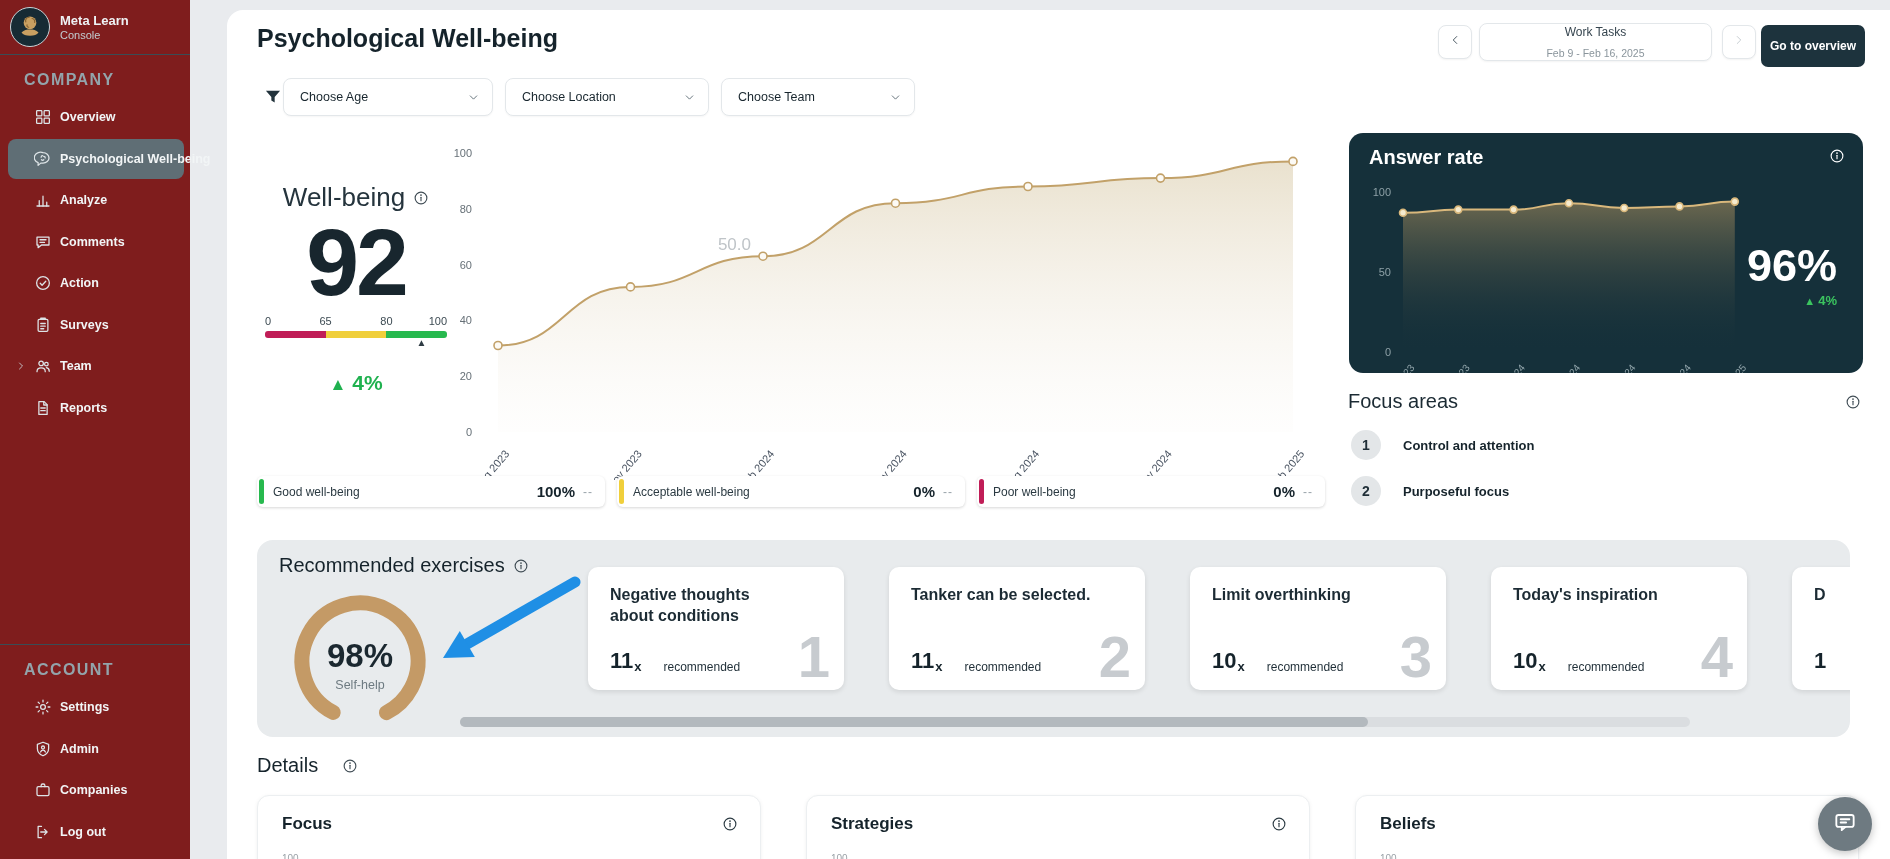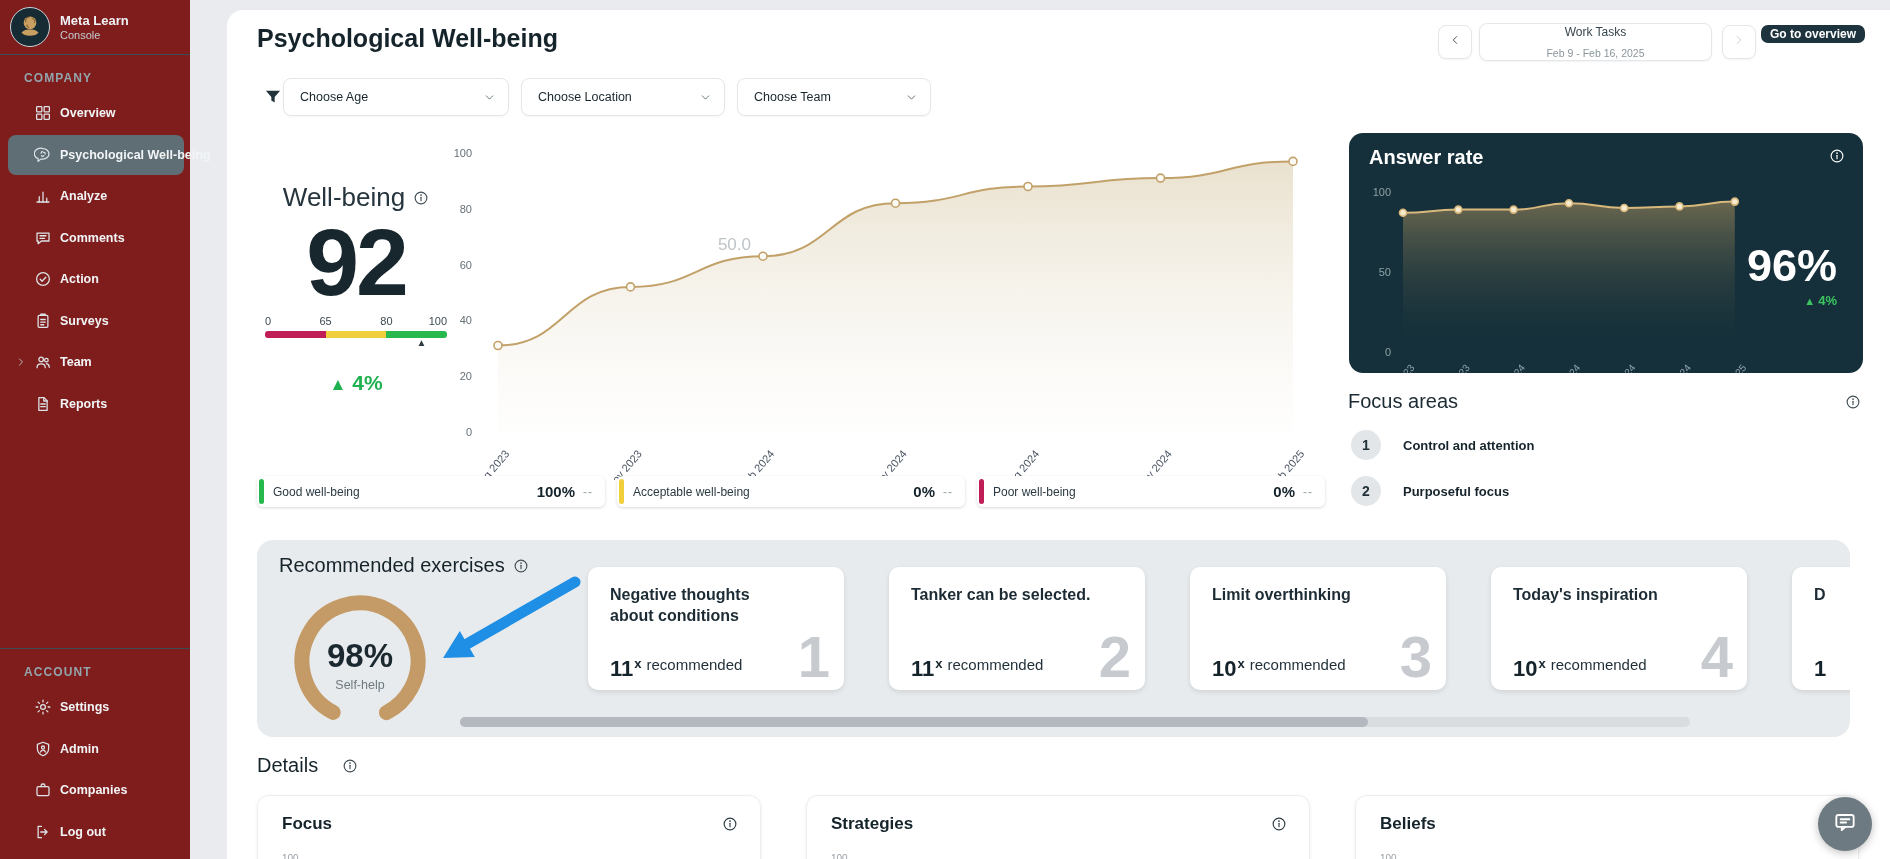--- a/index.html
+++ b/index.html
@@ -7,21 +7,21 @@
 body{position:relative}
 
 
 .sidebar{position:absolute;left:0;top:0;width:190px;height:859px;background:#7f1d1d;color:#eef2f4;display:flex;flex-direction:column;z-index:5}
 .brand{display:flex;align-items:center;gap:10px;padding:7px 10px;height:54px}
 .brand-logo{width:40px;height:40px;border-radius:50%;background:#172b34;border:1px solid #c9d4d8;display:flex;align-items:center;justify-content:center;flex:0 0 40px;overflow:hidden}
 .brand-logo svg{width:34px;height:34px}
 .brand-name{font-size:13px;font-weight:bold;line-height:1.3}
 .brand-sub{font-size:11px;color:#c2cdd1;font-weight:normal}
 .divider{height:1px;background:#394d56;flex:0 0 1px}
-.nav-label{font-size:12px;letter-spacing:.09em;color:#93a4ab;font-weight:bold;margin:16px 0 8px 24px}
+.nav-label{font-size:16px;letter-spacing:.09em;color:#93a4ab;font-weight:bold;margin:16px 0 8px 24px}
 .nav-item{position:relative;display:flex;align-items:center;height:40px;margin:1.5px 6px 1.5px 8px;padding-left:26px;border-radius:8px;cursor:pointer}
 .nav-item.active{background:#5f6e75}
 .nav-ic{width:18px;height:18px;color:#dde4e7;flex:0 0 18px}
 .nav-ic svg{width:18px;height:18px;display:block}
 .nav-chev{position:absolute;left:7px;width:12px;height:12px;color:#cdd6da}
 .nav-chev svg{width:12px;height:12px;display:block}
 .nav-text{margin-left:8px;font-size:12.5px;font-weight:bold;color:#f2f5f6;white-space:nowrap}
 .spacer{flex:1}
 #nav-account{padding-bottom:6px}
 
@@ -29,28 +29,28 @@
 .panel{position:absolute;left:227px;top:10px;width:1663px;height:849px;background:#fff;border-radius:16px 0 0 0;overflow:hidden}
 .page-title{position:absolute;left:30px;top:14px;font-size:25px;font-weight:bold;color:#15232b}
 .hdr-btn{position:absolute;top:15px;width:34px;height:34px;border:1px solid #e3e7ea;border-radius:8px;background:#fff;display:flex;align-items:center;justify-content:center;color:#4b5a63;box-shadow:0 1px 2px rgba(0,0,0,.05);cursor:pointer}
 .hdr-btn svg{width:14px;height:14px}
 .hdr-btn.disabled{color:#c6cdd1}
 #prev-btn{left:1211px}
 #next-btn{left:1495px}
 .period-box{position:absolute;left:1252px;top:13px;width:233px;height:38px;border:1px solid #e3e7ea;border-radius:8px;background:#fff;box-shadow:0 1px 2px rgba(0,0,0,.05);display:flex;flex-direction:column;align-items:center;justify-content:center;cursor:pointer}
 .period-title{font-size:12px;color:#36454f}
 .period-range{font-size:10.5px;color:#8a959c;margin-top:8px}
-.cta{position:absolute;left:1534px;top:15px;width:104px;height:18px;background:#1d333d;color:#fff;font-size:12px;font-weight:bold;border:none;border-radius:7px;cursor:pointer;font-family:"Liberation Sans",sans-serif}
+.cta{position:absolute;left:1534px;top:15px;width:104px;height:42px;background:#1d333d;color:#fff;font-size:12px;font-weight:bold;border:none;border-radius:7px;cursor:pointer;font-family:"Liberation Sans",sans-serif}
 
 
 .filter-funnel{position:absolute;left:36px;top:77px;width:20px;height:20px;color:#22333c}
 .filter-funnel svg{width:20px;height:20px}
 .filters{position:absolute;left:56px;top:68px;display:flex;gap:12px}
 .dropdown{height:38px;border:1px solid #e3e7ea;border-radius:8px;background:#fff;box-shadow:0 1px 2px rgba(0,0,0,.04);display:flex;align-items:center;justify-content:space-between;padding:0 12px 0 16px;font-size:12.5px;color:#18262e;cursor:pointer}
-.dropdown:nth-child(1){width:226px}
+.dropdown:nth-child(1){width:210px}
 .dropdown:nth-child(2){width:204px}
 .dropdown:nth-child(3){width:194px}
 .dropdown:nth-child(4){width:192px}
 .dd-chev{color:#5b6a72;display:flex}
 .dd-chev svg{width:13px;height:13px}
 
 
 .wb{position:absolute;left:38px;top:172px;width:182px;text-align:center}
 .wb-title{font-size:26px;color:#25343d;display:flex;align-items:center;justify-content:center;gap:8px}
 .wb-score{font-size:95px;font-weight:bold;color:#18262e;line-height:.95;margin-top:4px;letter-spacing:-3px}
@@ -95,24 +95,24 @@
 
 .rec-panel{position:absolute;left:30px;top:530px;width:1593px;height:197px;background:#e8ebed;border-radius:16px;overflow:hidden}
 .rec-title{position:absolute;left:22px;top:14px;font-size:20px;color:#15232b;display:flex;gap:8px;align-items:center}
 .gauge{position:absolute;left:28px;top:46px;width:150px;height:150px}
 .gauge svg{position:absolute;left:0;top:0}
 .gauge-num{position:absolute;left:0;top:51px;width:150px;text-align:center;font-size:33px;font-weight:bold;color:#1b2830}
 .gauge-sub{position:absolute;left:0;top:92px;width:150px;text-align:center;font-size:12.5px;color:#6d7a81}
 .arrow-svg{position:absolute;left:0;top:0;width:480px;height:197px;pointer-events:none}
 .ex-card{position:absolute;top:27px;width:256px;height:123px;background:#fff;border-radius:10px;box-shadow:0 2px 5px rgba(0,0,0,.10);cursor:pointer}
 .ex-title{position:absolute;left:22px;top:18px;right:48px;font-size:16px;font-weight:bold;color:#1c2b34;line-height:1.3}
-.ex-count-row{position:absolute;left:22px;bottom:8px;display:flex;align-items:flex-start;color:#15232b}
+.ex-count-row{position:absolute;left:22px;bottom:16px;display:flex;align-items:flex-end;color:#15232b}
 .ex-count{font-size:22px;font-weight:bold}
 .ex-x{font-size:13px;font-weight:bold;margin-left:1px}
-.ex-suffix{font-size:15px;margin-left:5px;color:#1f2e37}
+.ex-suffix{font-size:12px;margin-left:22px;color:#1f2e37}
 .ex-rank{position:absolute;right:14px;bottom:4px;font-size:58px;font-weight:bold;color:#c7cbcf;line-height:1}
 .rec-scroll-track{position:absolute;left:203px;top:177px;width:1230px;height:10px;border-radius:5px;background:#dadde0}
 .rec-scroll-thumb{position:absolute;left:0;top:0;width:908px;height:10px;border-radius:5px;background:#b3b9be;cursor:pointer}
 
 
 .details-title{position:absolute;left:30px;top:744px;font-size:20px;color:#15232b;display:flex;align-items:center;gap:24px}
 .detail-card{position:absolute;top:785px;width:504px;height:150px;background:#fff;border:1px solid #eceff1;border-radius:12px;box-shadow:0 1px 4px rgba(0,0,0,.06)}
 .dc-title{position:absolute;left:24px;top:18px;font-size:17px;font-weight:bold;color:#15232b}
 .dc-info{position:absolute;right:22px;top:20px;color:#2b3a42}
 .dc-axis{position:absolute;left:24px;top:57px;font-size:10px;color:#9aa1a7}

